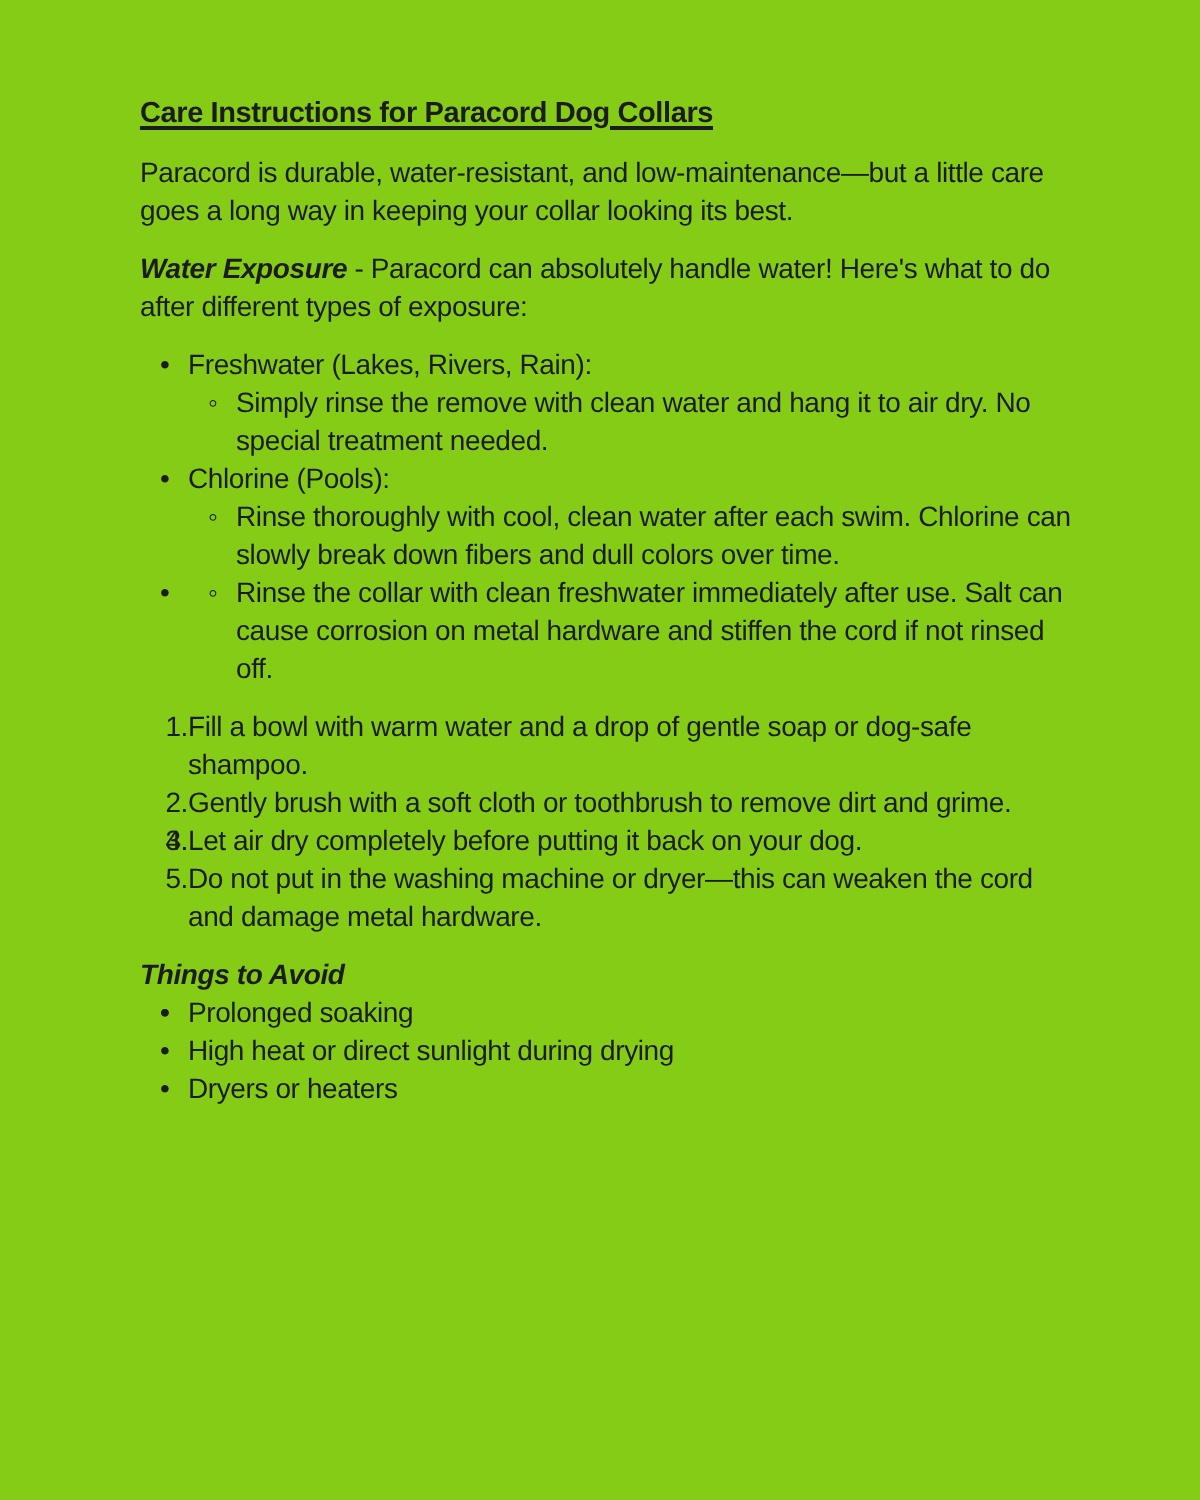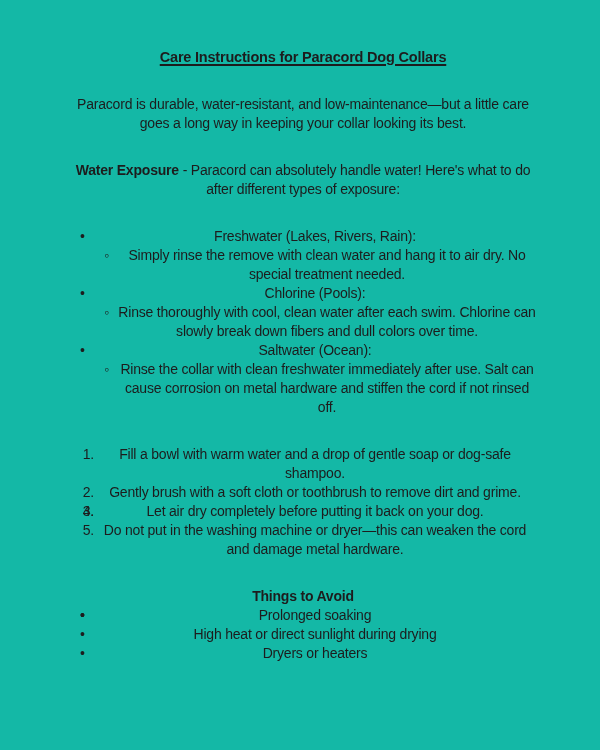--- a/index.html
+++ b/index.html
@@ -3,28 +3,28 @@
 <meta charset="utf-8">
 <style>
   * { margin: 0; padding: 0; box-sizing: border-box; }
   html, body { background: #ffffff; }
   body {
     width: 600px; height: 750px; overflow: hidden;
     font-family: "Liberation Sans", sans-serif;
     font-size: 14px; line-height: 19px; letter-spacing: -0.2px;
     color: #1d1c1d;
   }
-  .page { width: 600px; height: 750px; background: #14b8a6; padding: 48px 64px 0 70px; text-align: center; }
+  .page { width: 600px; height: 750px; background: #84cc16; padding: 48px 64px 0 70px; }
   .doc-title {
     font-size: 14.5px; font-weight: 700; line-height: 19px;
     text-decoration: underline; text-decoration-thickness: 1.5px; text-underline-offset: 2px;
   }
-  .blk { margin-top: 28px; }
+  .blk { margin-top: 10px; }
   .tight { margin-top: 0; }
-  strong { font-weight: 700; }
+  strong { font-weight: 700; font-style: italic; }
 
   ul, ol { list-style: none; }
   .bullets { padding-left: 24px; }
   .bullets > li { position: relative; }
   .li-marker { position: absolute; left: -14px; top: 0; }
   .sub { margin-left: 24px; }
   .sub > li { position: relative; }
 
   .steps { padding-left: 24px; }
   .steps > li { position: relative; }
@@ -57,21 +57,20 @@
       <span>Chlorine (Pools):</span>
       <ul class="sub">
         <li>
           <span class="li-marker">◦</span>
           <span>Rinse thoroughly with cool, clean water after each swim. Chlorine can slowly break down fibers and dull colors over time.</span>
         </li>
       </ul>
     </li>
     <li>
       <span class="li-marker">•</span>
-      <span>Saltwater (Ocean):</span>
       <ul class="sub">
         <li>
           <span class="li-marker">◦</span>
           <span>Rinse the collar with clean freshwater immediately after use. Salt can cause corrosion on metal hardware and stiffen the cord if not rinsed off.</span>
         </li>
       </ul>
     </li>
   </ul>
 
 

